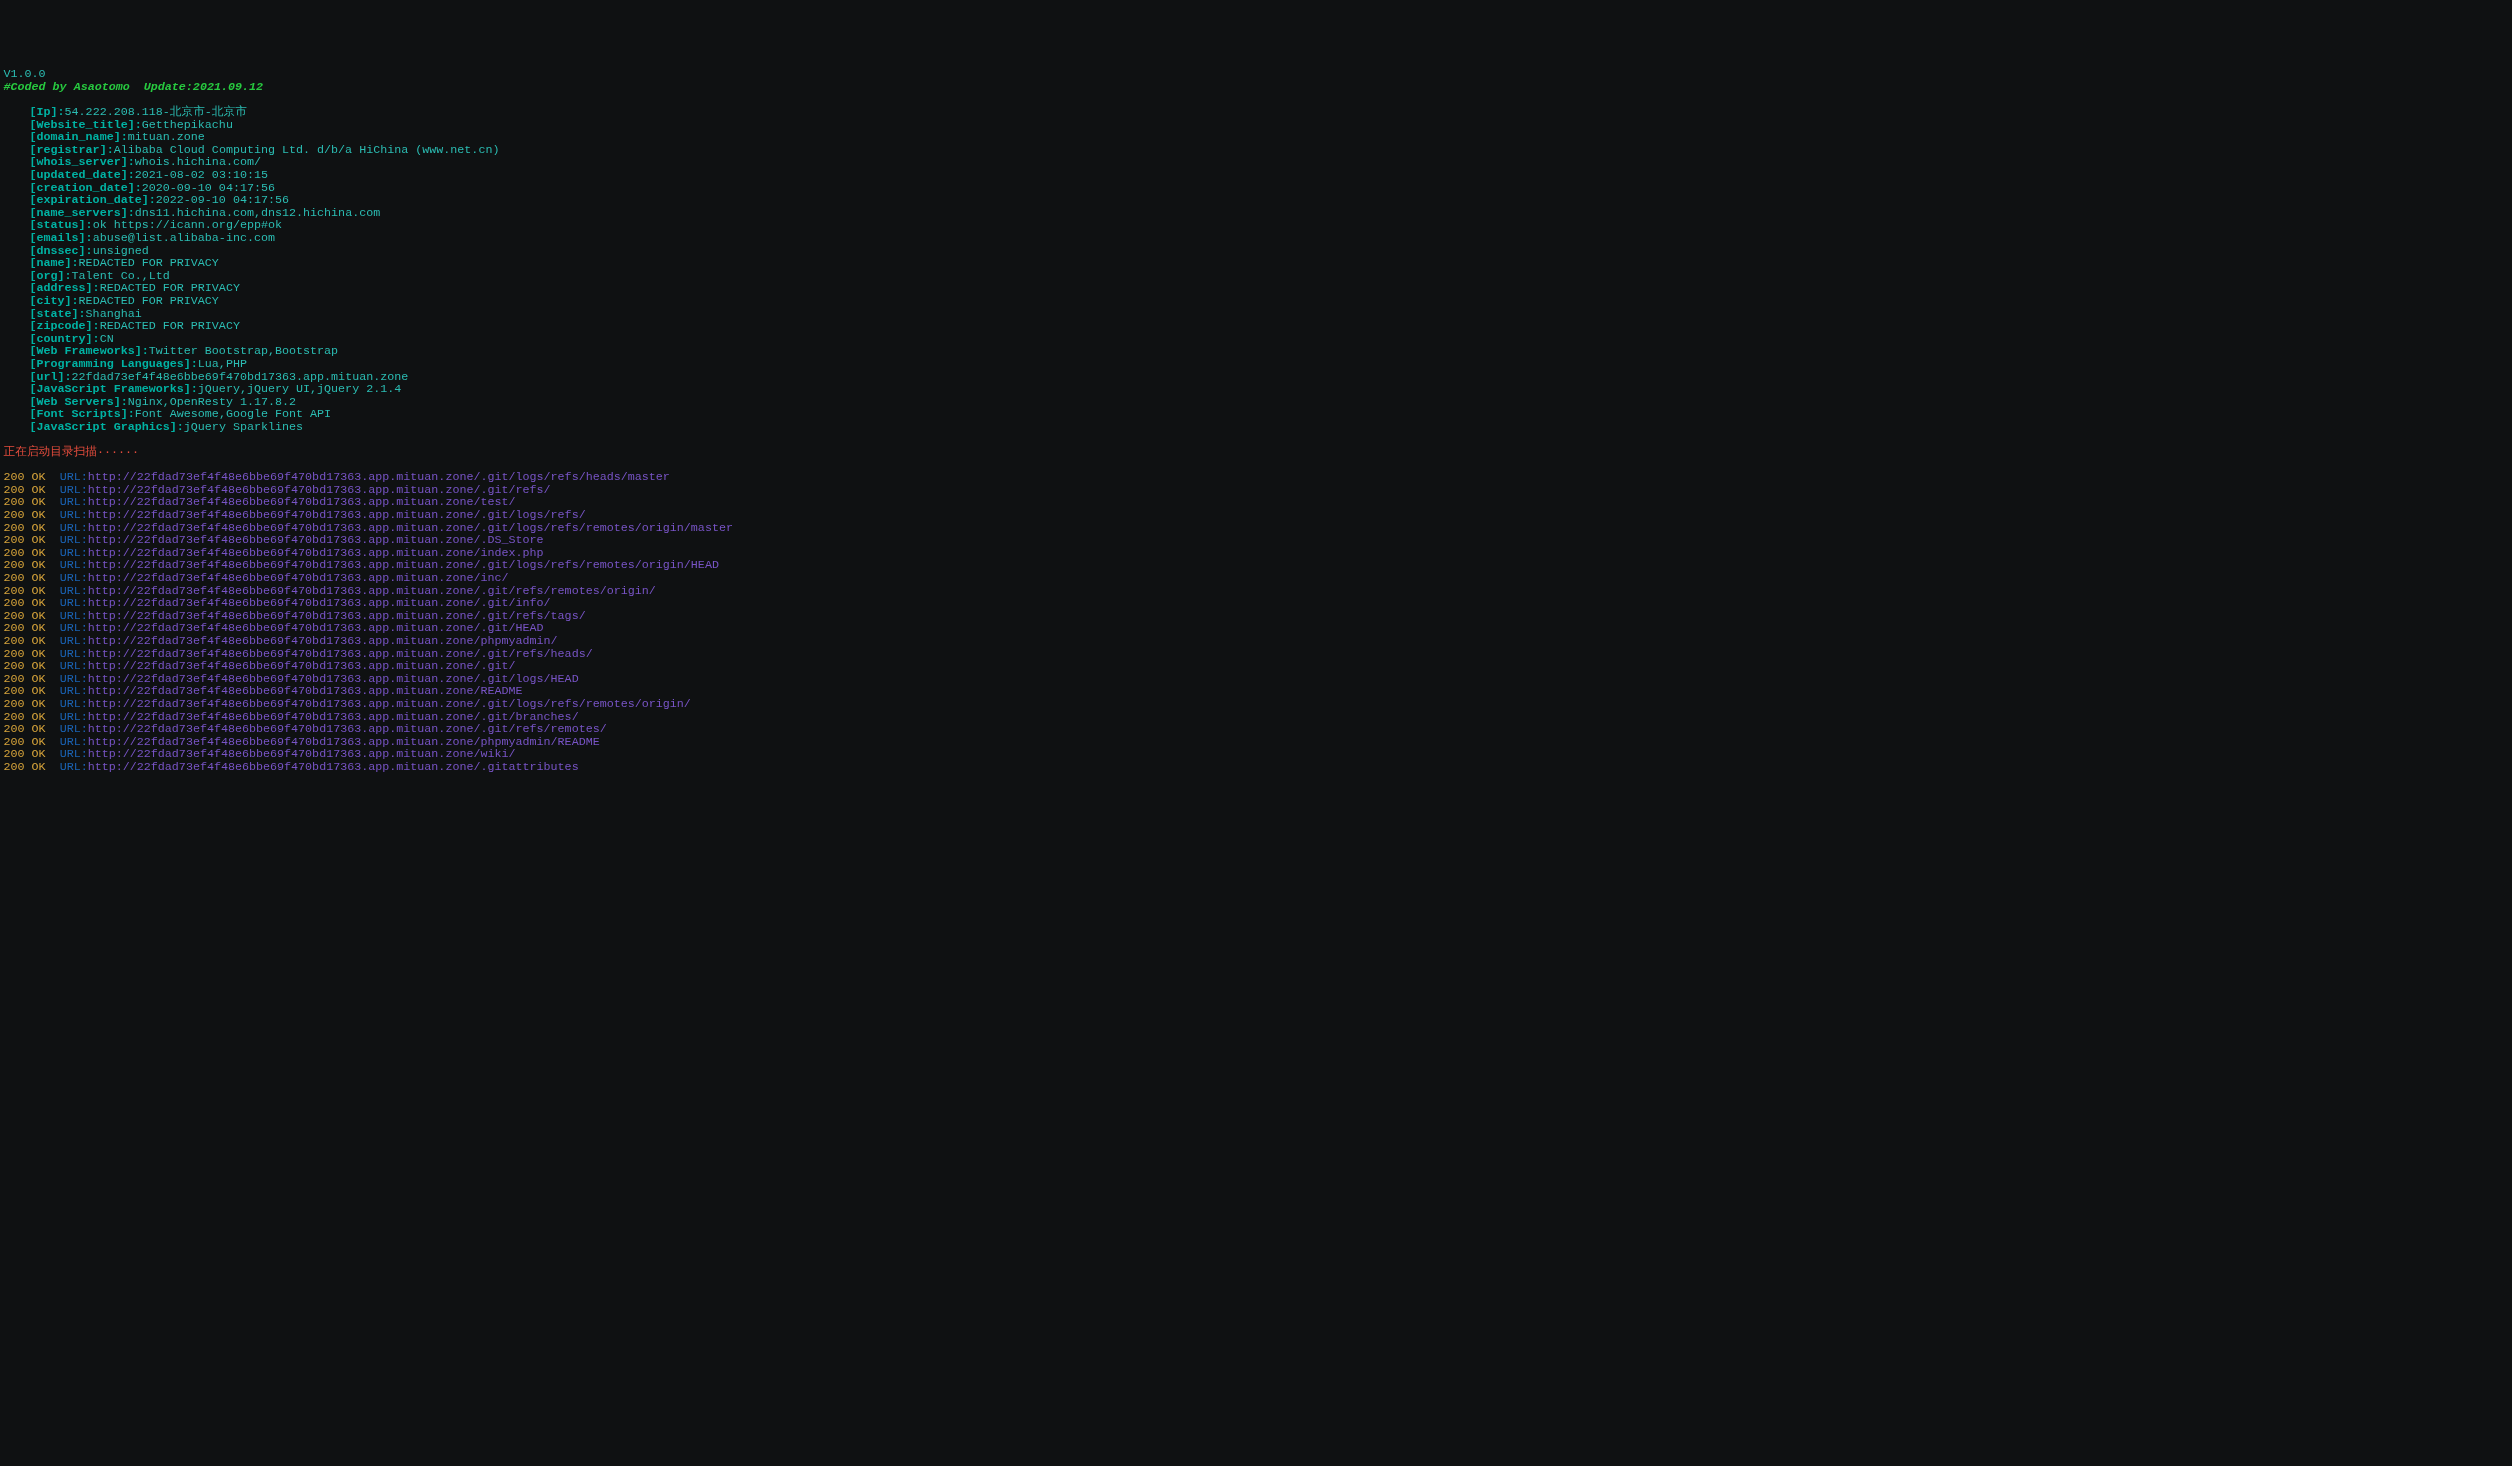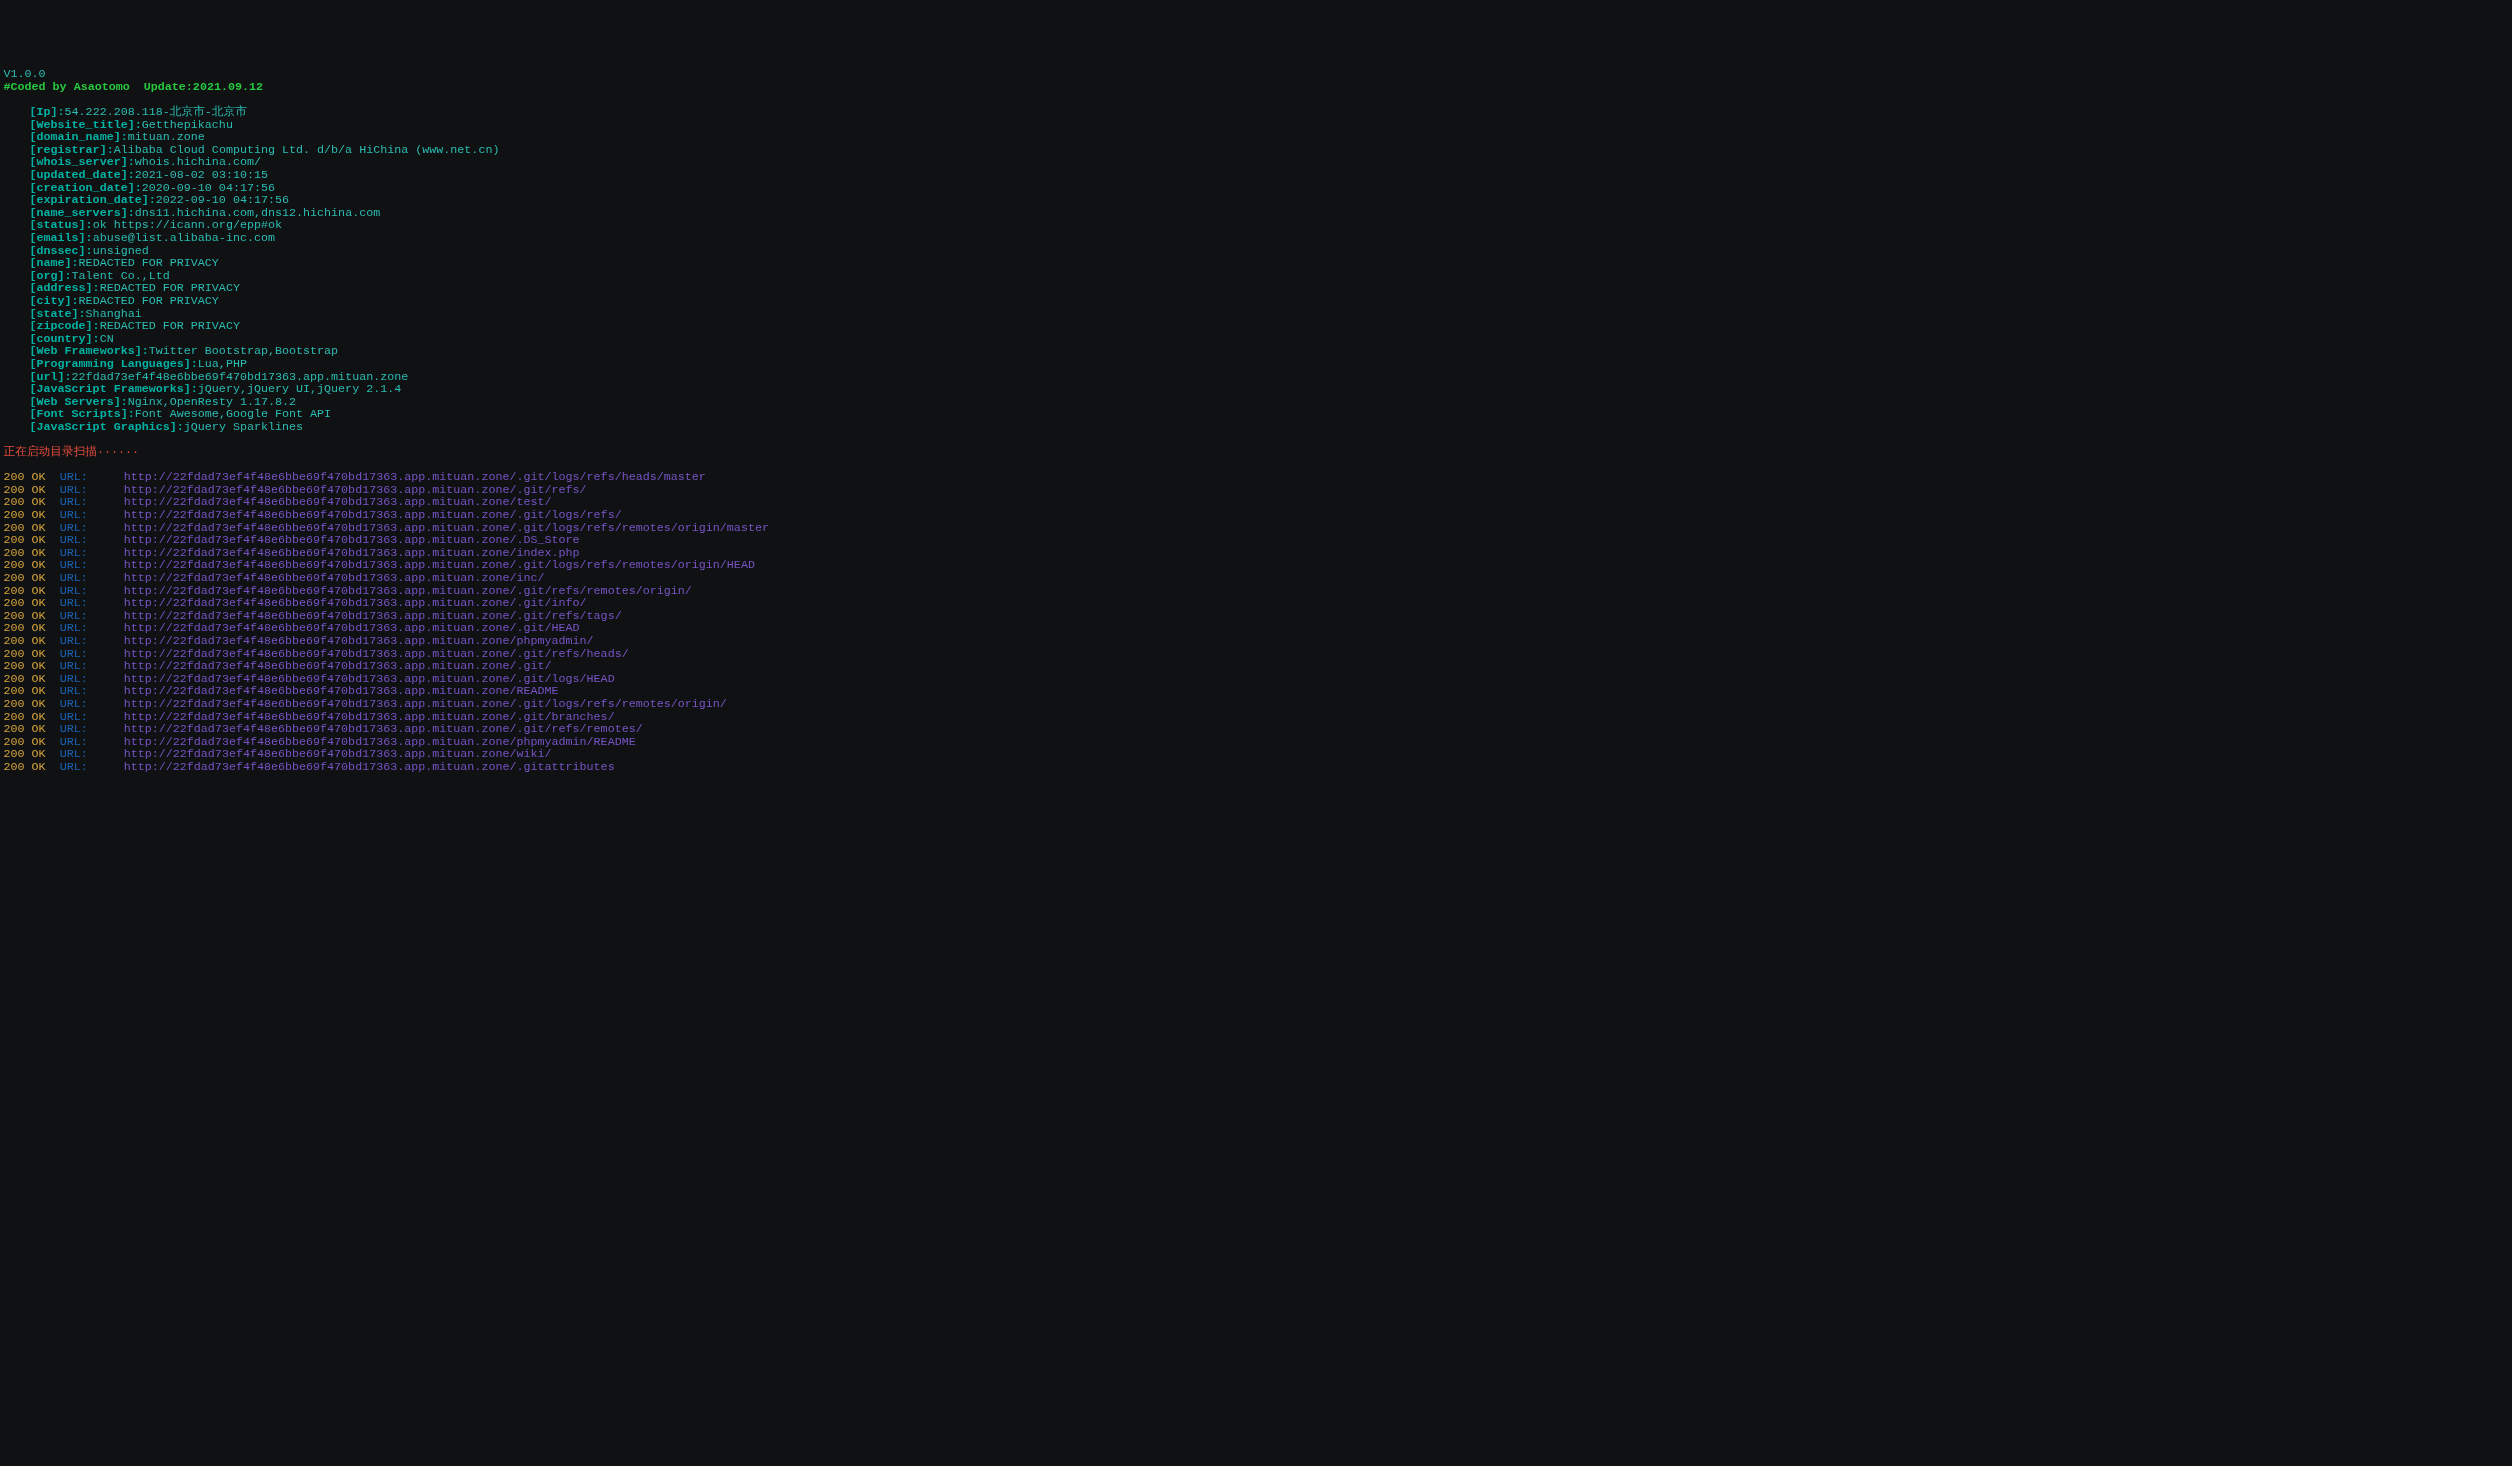--- a/index.html
+++ b/index.html
@@ -7,29 +7,29 @@
     background: #0f1112;
     color: #c0c0c0;
     font-family: "Menlo", "Consolas", "Courier New", monospace;
     font-size: 11.7px;
     line-height: 12.6px;
     padding: 5.3px 3.5px;
     white-space: pre;
   }
   .ascii-art { color: #2bbdb3; line-height: 11.5px; }
   .version { color: #2bbdb3; }
-  .coded-by { color: #27c93f; font-weight: bold; }
+  .coded-by { color: #27c93f; font-weight: bold; font-style: italic; }
   .label { color: #00b3a4; font-weight: bold; margin-left: 26px; }
   .value { color: #2bbdb3; }
   .scan-msg { color: #e34c3c; }
   .scan-dots { color: #e34c3c; }
   .dir-label { color: #27c93f; font-weight: bold; }
   .status-ok { color: #d4a23a; }
   .url-prefix { color: #1a63b5; }
-  .url-body { color: #7854c6; margin-left: 36px; }
+  .url-body { color: #7854c6; }
   .row span { display: inline; }
 </style>
 </head>
 <body>
 
 
 
 <div>
 <span class="version">V1.0.0</span>
 <div class="coded-by">#Coded by Asaotomo  Update:2021.09.12</div>

